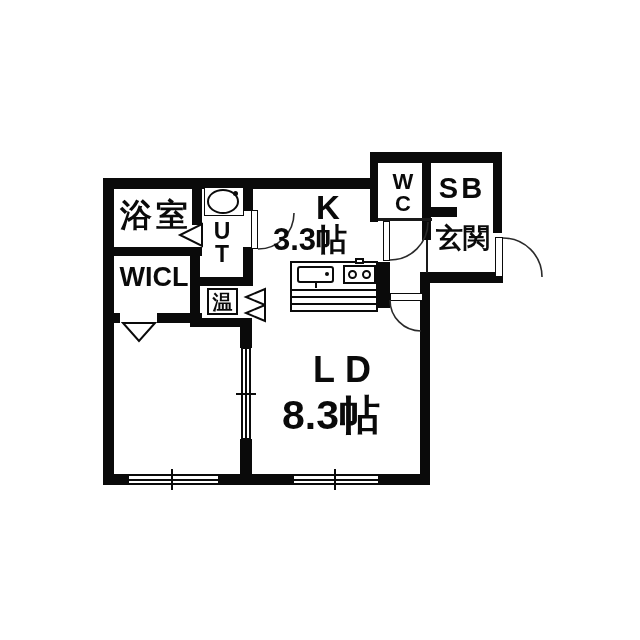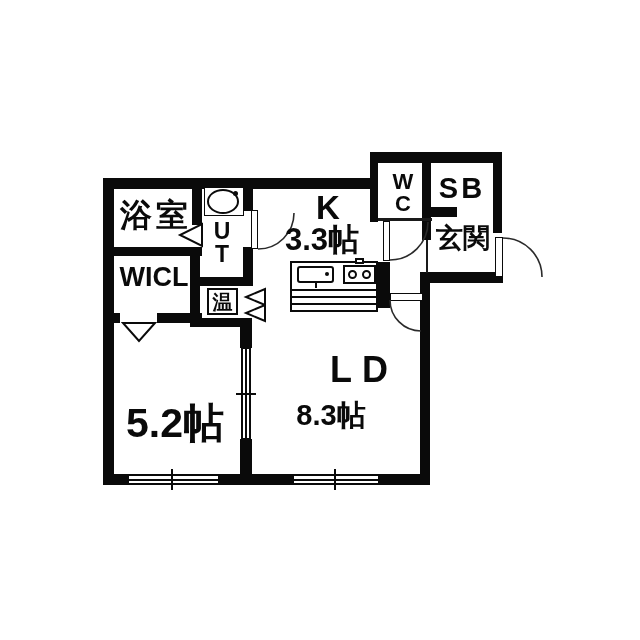--- a/index.html
+++ b/index.html
@@ -102,29 +102,28 @@
   <div class="lbl" style="left:112px;top:263px;width:84px;height:28px;font-size:27px">WICL</div>
 
   <div class="lbl vert" style="left:208px;top:217px;width:28px;height:52px;font-size:23px">
     <span>U</span>
     <span>T</span>
   </div>
 
   <div class="lbl" style="left:207px;top:289px;width:31px;height:25px;font-size:20px">温</div>
 
   <div class="lbl" style="left:310px;top:191px;width:36px;height:33px;font-size:33px">K</div>
-  <div class="lbl" style="left:280px;top:223px;width:84px;height:33px;font-size:31px">3.3帖</div>
+  <div class="lbl" style="left:268px;top:223px;width:84px;height:33px;font-size:31px">3.3帖</div>
 
   <div class="lbl vert" style="left:390px;top:169px;width:26px;height:48px;font-size:22px">
     <span>W</span>
     <span>C</span>
   </div>
 
   <div class="lbl" style="left:436px;top:173px;width:52px;height:30px;font-size:29px;letter-spacing:3px">SB</div>
 
   <div class="lbl" style="left:434px;top:224px;width:58px;height:28px;font-size:27px">玄関</div>
 
-  <div class="lbl" style="left:123px;top:402px;width:104px;height:42px;font-size:41px">5.2帖</div>
 
-  <div class="lbl" style="left:320px;top:351px;width:88px;height:38px;font-size:36px;letter-spacing:10px">LD</div>
-  <div class="lbl" style="left:270px;top:394px;width:122px;height:42px;font-size:29px">8.3帖</div>
+  <div class="lbl" style="left:303px;top:351px;width:88px;height:38px;font-size:36px;letter-spacing:10px">LD</div>
+  <div class="lbl" style="left:270px;top:394px;width:122px;height:42px;font-size:41px">8.3帖</div>
 
 </div>
 
 </body></html>

